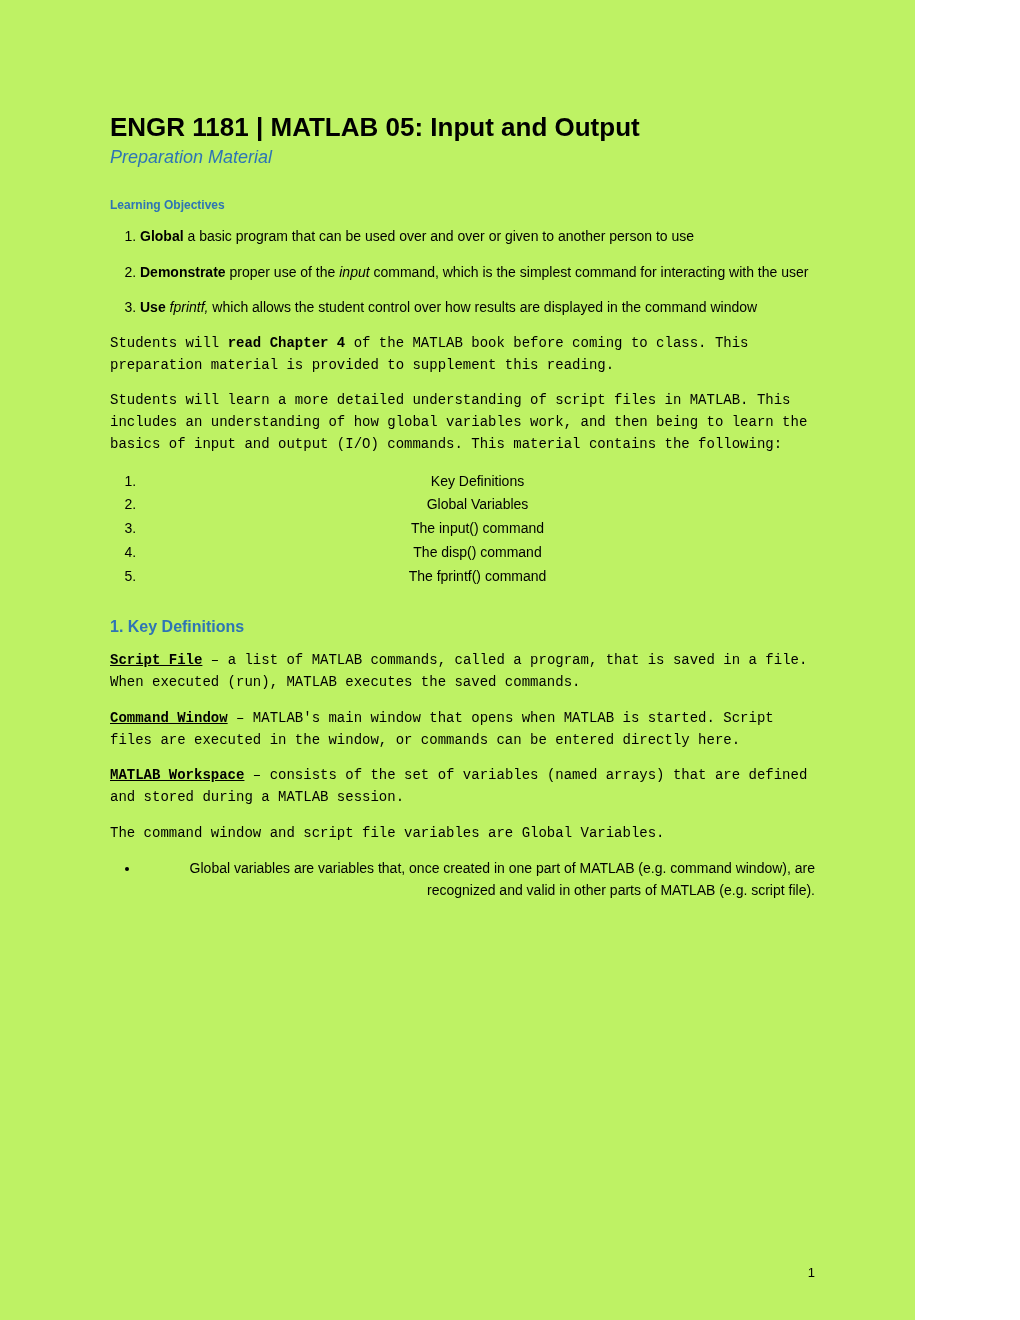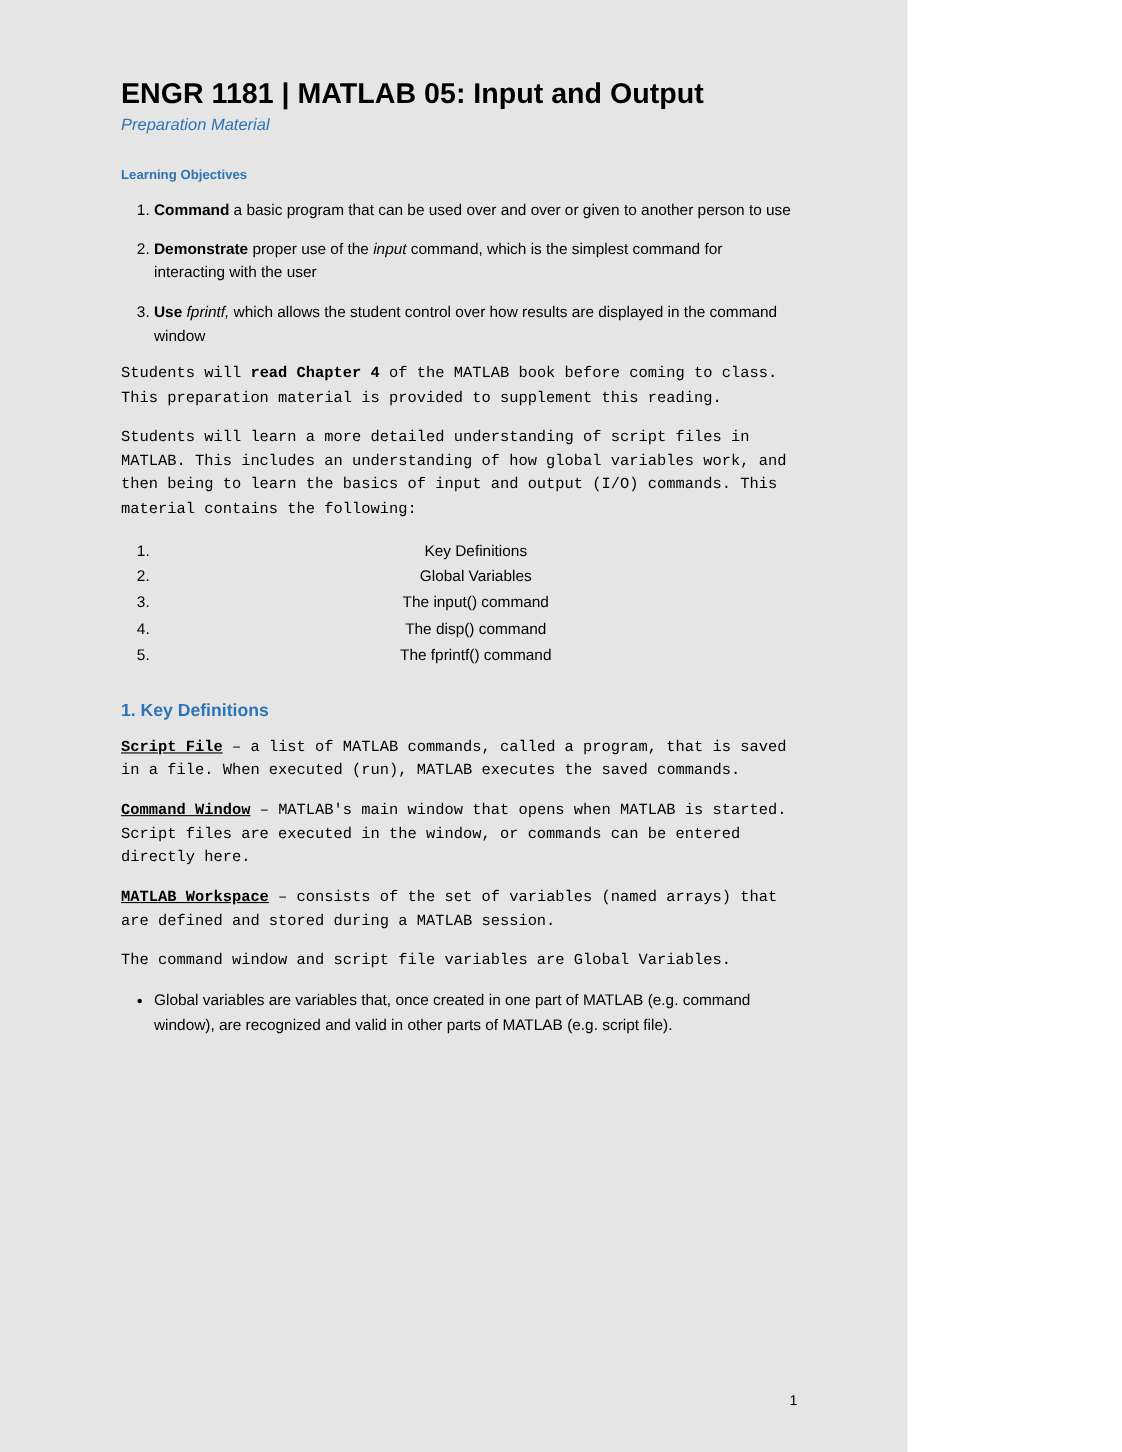--- a/index.html
+++ b/index.html
@@ -11,38 +11,38 @@
     body {
       background: #ffffff;
       font-family: "Times New Roman", Times, serif;
       font-size: 15px;
       color: #000000;
       width: 1020px;
       min-height: 1320px;
     }
 
     .page {
-      width: 825px;
+      width: 915px;
       min-height: 1320px;
-      background: #e5e5e5;
-      padding: 70px 100px 70px 110px;
+      background: #bef264;
+      padding: 112px 100px 70px 110px;
       position: relative;
     }
 
     .main-title {
       font-family: Arial, Helvetica, sans-serif;
       font-size: 26px;
       font-weight: bold;
       color: #000000;
       margin-bottom: 4px;
     }
 
     .subtitle {
       font-family: Arial, Helvetica, sans-serif;
-      font-size: 15px;
+      font-size: 18px;
       font-style: italic;
       color: #2e74b5;
       margin-bottom: 30px;
     }
 
     .section-heading {
       font-family: Arial, Helvetica, sans-serif;
       font-size: 12px;
       font-weight: bold;
       color: #2e74b5;
@@ -97,20 +97,21 @@
       margin-left: 30px;
       list-style-type: disc;
     }
 
     ul.bullet-list li {
       font-family: Arial, Helvetica, sans-serif;
       font-size: 14px;
       line-height: 1.55;
       margin-bottom: 10px;
       color: #000000;
+      text-align: right;
     }
 
     .bold {
       font-weight: bold;
     }
 
     .italic {
       font-style: italic;
     }
 
@@ -135,21 +136,21 @@
 
   <h1 class="main-title">ENGR 1181  |  MATLAB 05: Input and Output</h1>
 
   <div class="subtitle">Preparation Material</div>
 
   <div>
     <div class="section-heading">Learning Objectives</div>
     <ol class="objectives">
 
       <li>
-        <span class="bold">Command</span><span> a basic program that can be used over and over or given to another person to use</span>
+        <span class="bold">Global</span><span> a basic program that can be used over and over or given to another person to use</span>
       </li>
 
       <li>
         <span class="bold">Demonstrate</span><span> proper use of the </span><span class="italic">input</span><span> command, which is the simplest command for interacting with the user</span>
       </li>
 
       <li>
         <span class="bold">Use</span><span> </span><span class="italic">fprintf,</span><span> which allows the student control over how results are displayed in the command window</span>
       </li>
     </ol>

